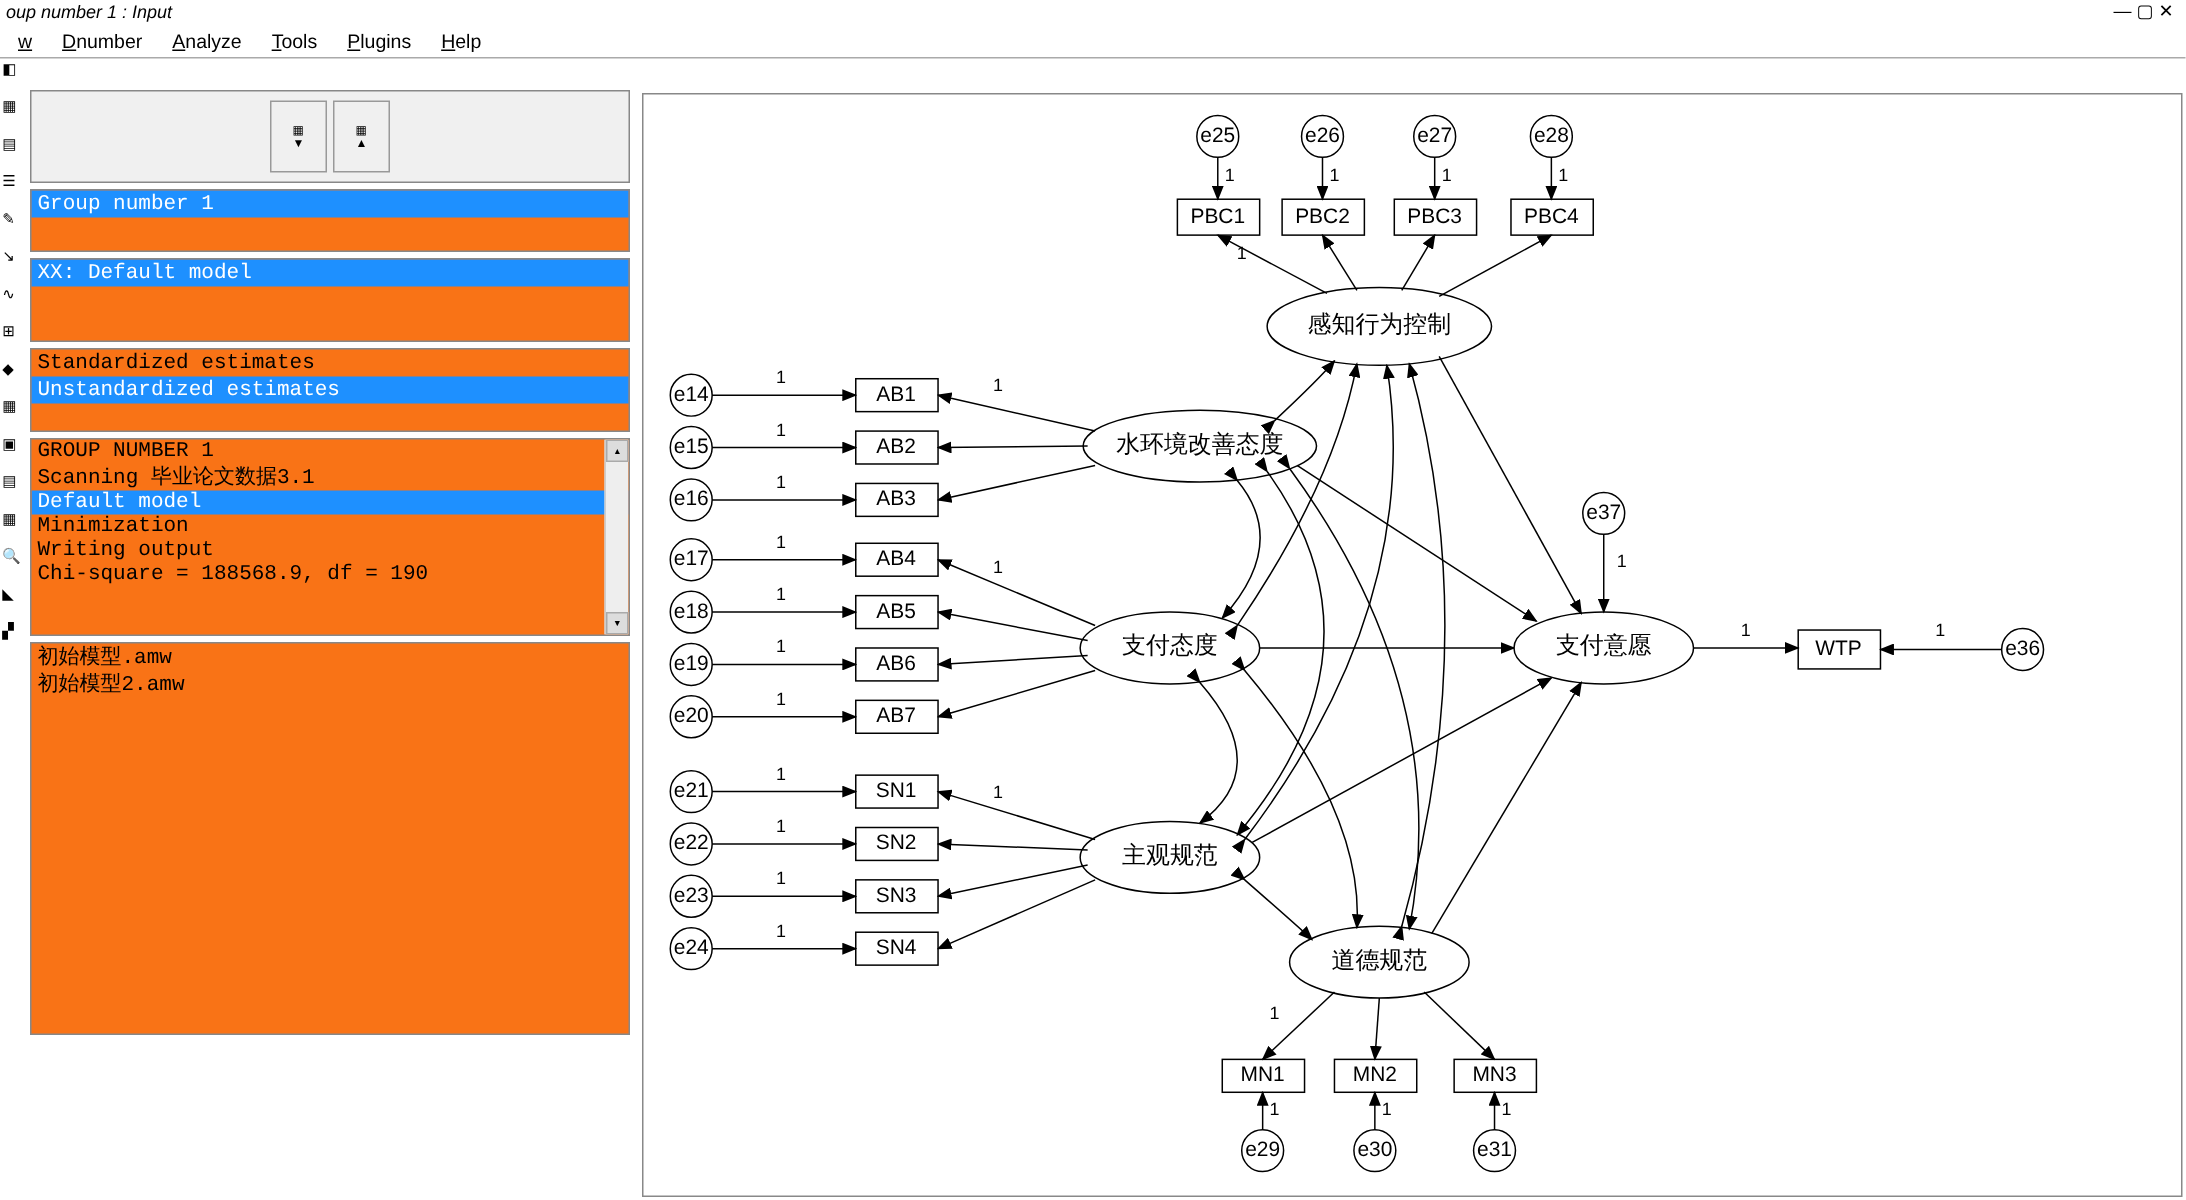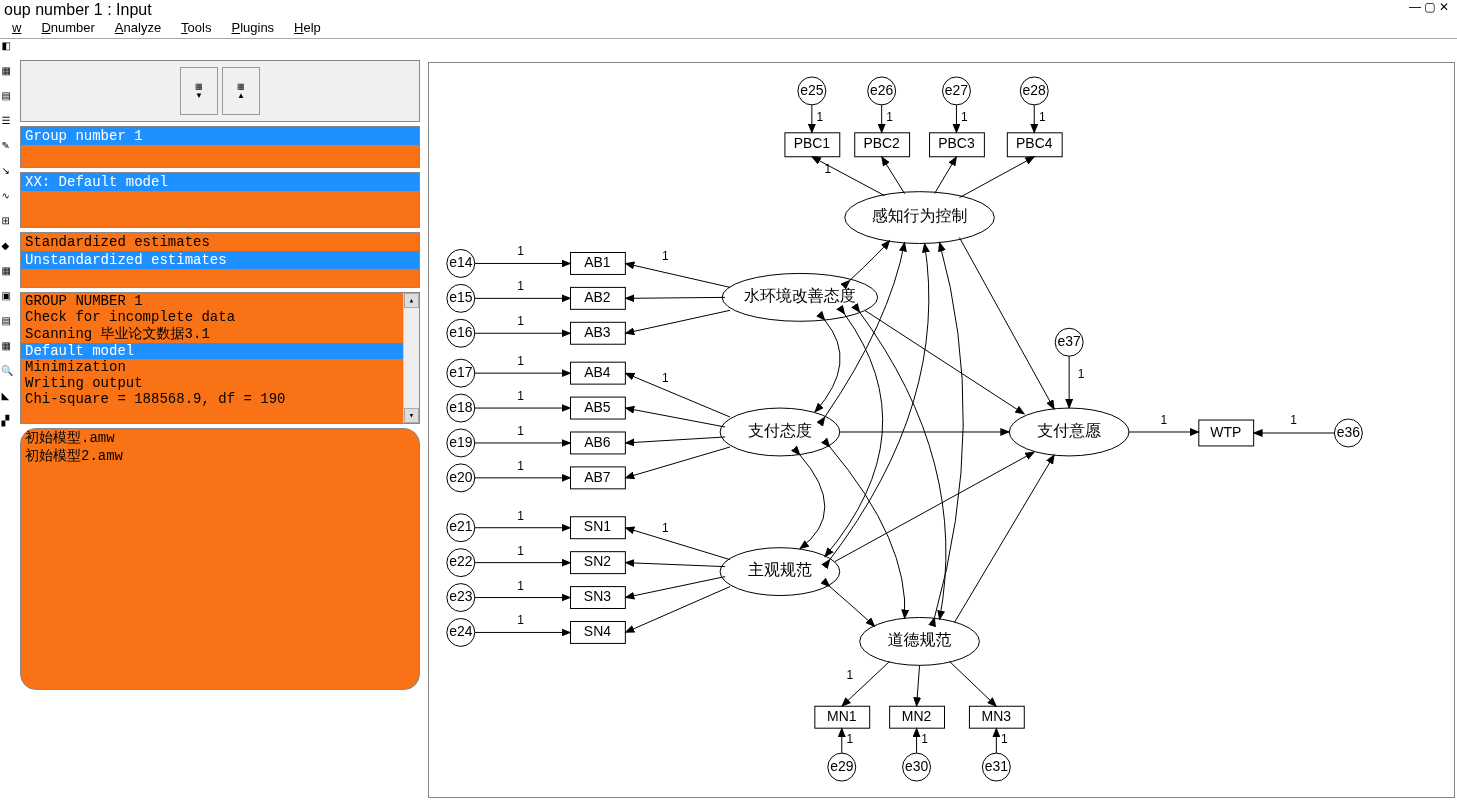--- a/index.html
+++ b/index.html
@@ -1,34 +1,34 @@
 <!DOCTYPE html>
 <html><head>
 <meta charset="utf-8">
 <style>
   html,body{margin:0;padding:0;font-family:"Microsoft YaHei","SimSun",Arial,sans-serif;font-size:13px;background:#fff;color:#000;}
   body{width:1457px;height:800px;overflow:hidden;position:relative;}
-  .title-frag{position:absolute;left:0;top:0;font-size:16px;padding:1px 4px;}
+  .title-frag{position:absolute;left:0;top:0;font-size:12px;padding:1px 4px;font-style:italic;}
   .menubar{position:absolute;left:0;top:16px;height:22px;display:flex;align-items:center;padding-left:2px;font-size:13px;border-bottom:1px solid #aaa;width:100%;}
   .menu-item{padding:2px 10px;cursor:default;}
   .menu-item u{text-decoration:underline;}
   .minmax{position:absolute;right:8px;top:0;font-size:12px;}
   .left-panels{position:absolute;left:20px;top:60px;width:400px;}
   .panel{border:1px solid #888;background:#f97316;margin-bottom:4px;}
   .panel-header-strip{height:60px;display:flex;align-items:center;justify-content:center;background:#f0f0f0;}
   .mini-icons{display:flex;gap:4px;}
   .mini-icon{width:36px;height:46px;border:1px solid #999;display:flex;flex-direction:column;align-items:center;justify-content:space-around;font-size:8px;}
   .listbox{min-height:40px;font-family:Consolas,"Courier New",monospace;font-size:14px;}
   .list-line{padding:1px 4px;white-space:pre;}
   .selected{background:#1e90ff;color:#fff;}
   .output-panel{font-family:Consolas,"Courier New",monospace;font-size:14px;height:130px;overflow:hidden;position:relative;}
   .output-line{padding:0 4px;white-space:pre;}
   .scrollbar{position:absolute;right:0;top:0;width:15px;height:100%;background:#eee;border-left:1px solid #ccc;}
   .scroll-btn{width:15px;height:15px;background:#ddd;font-size:9px;text-align:center;line-height:15px;border:1px solid #aaa;box-sizing:border-box;}
-  .files-panel{font-family:Consolas,"Courier New",monospace;font-size:14px;height:260px;border-radius:16px;}
+  .files-panel{font-family:Consolas,"Courier New",monospace;font-size:14px;height:260px;}
   .file-line{padding:0 4px;}
   .tool-col{position:absolute;left:0;top:40px;width:18px;display:flex;flex-direction:column;gap:10px;align-items:center;}
   .tool-icon{width:15px;height:15px;font-size:10px;}
   .canvas{position:absolute;left:428px;top:62px;right:2px;bottom:2px;border:1px solid #888;background:#fff;}
   svg{width:100%;height:100%;}
   .obs{fill:#fff;stroke:#000;stroke-width:1;}
   .lat{fill:#fff;stroke:#000;stroke-width:1;}
   .err{fill:#fff;stroke:#000;stroke-width:1;}
   .lbl{font-size:14px;font-family:Arial,sans-serif;text-anchor:middle;dominant-baseline:middle;}
   .lbl-cn{font-size:16px;font-family:"Microsoft YaHei","SimSun";text-anchor:middle;dominant-baseline:middle;}
@@ -92,21 +92,20 @@
   </div>
 
   <div class="panel listbox">
     <div class="list-line">Standardized estimates</div>
     <div class="list-line selected">Unstandardized estimates</div>
     <div class="list-line">&nbsp;</div>
   </div>
 
   <div class="panel output-panel">
     <div class="output-line">GROUP NUMBER 1</div>
-    <div class="output-line">Check for incomplete data</div>
     <div class="output-line">Scanning 毕业论文数据3.1</div>
     <div class="output-line selected">Default model</div>
     <div class="output-line">Minimization</div>
     <div class="output-line">Writing output</div>
     <div class="output-line">Chi-square = 188568.9, df = 190</div>
     <div class="scrollbar">
       <div class="scroll-btn">▴</div>
       <div style="position:absolute;bottom:0">
           <div class="scroll-btn">▾</div>
         </div>

